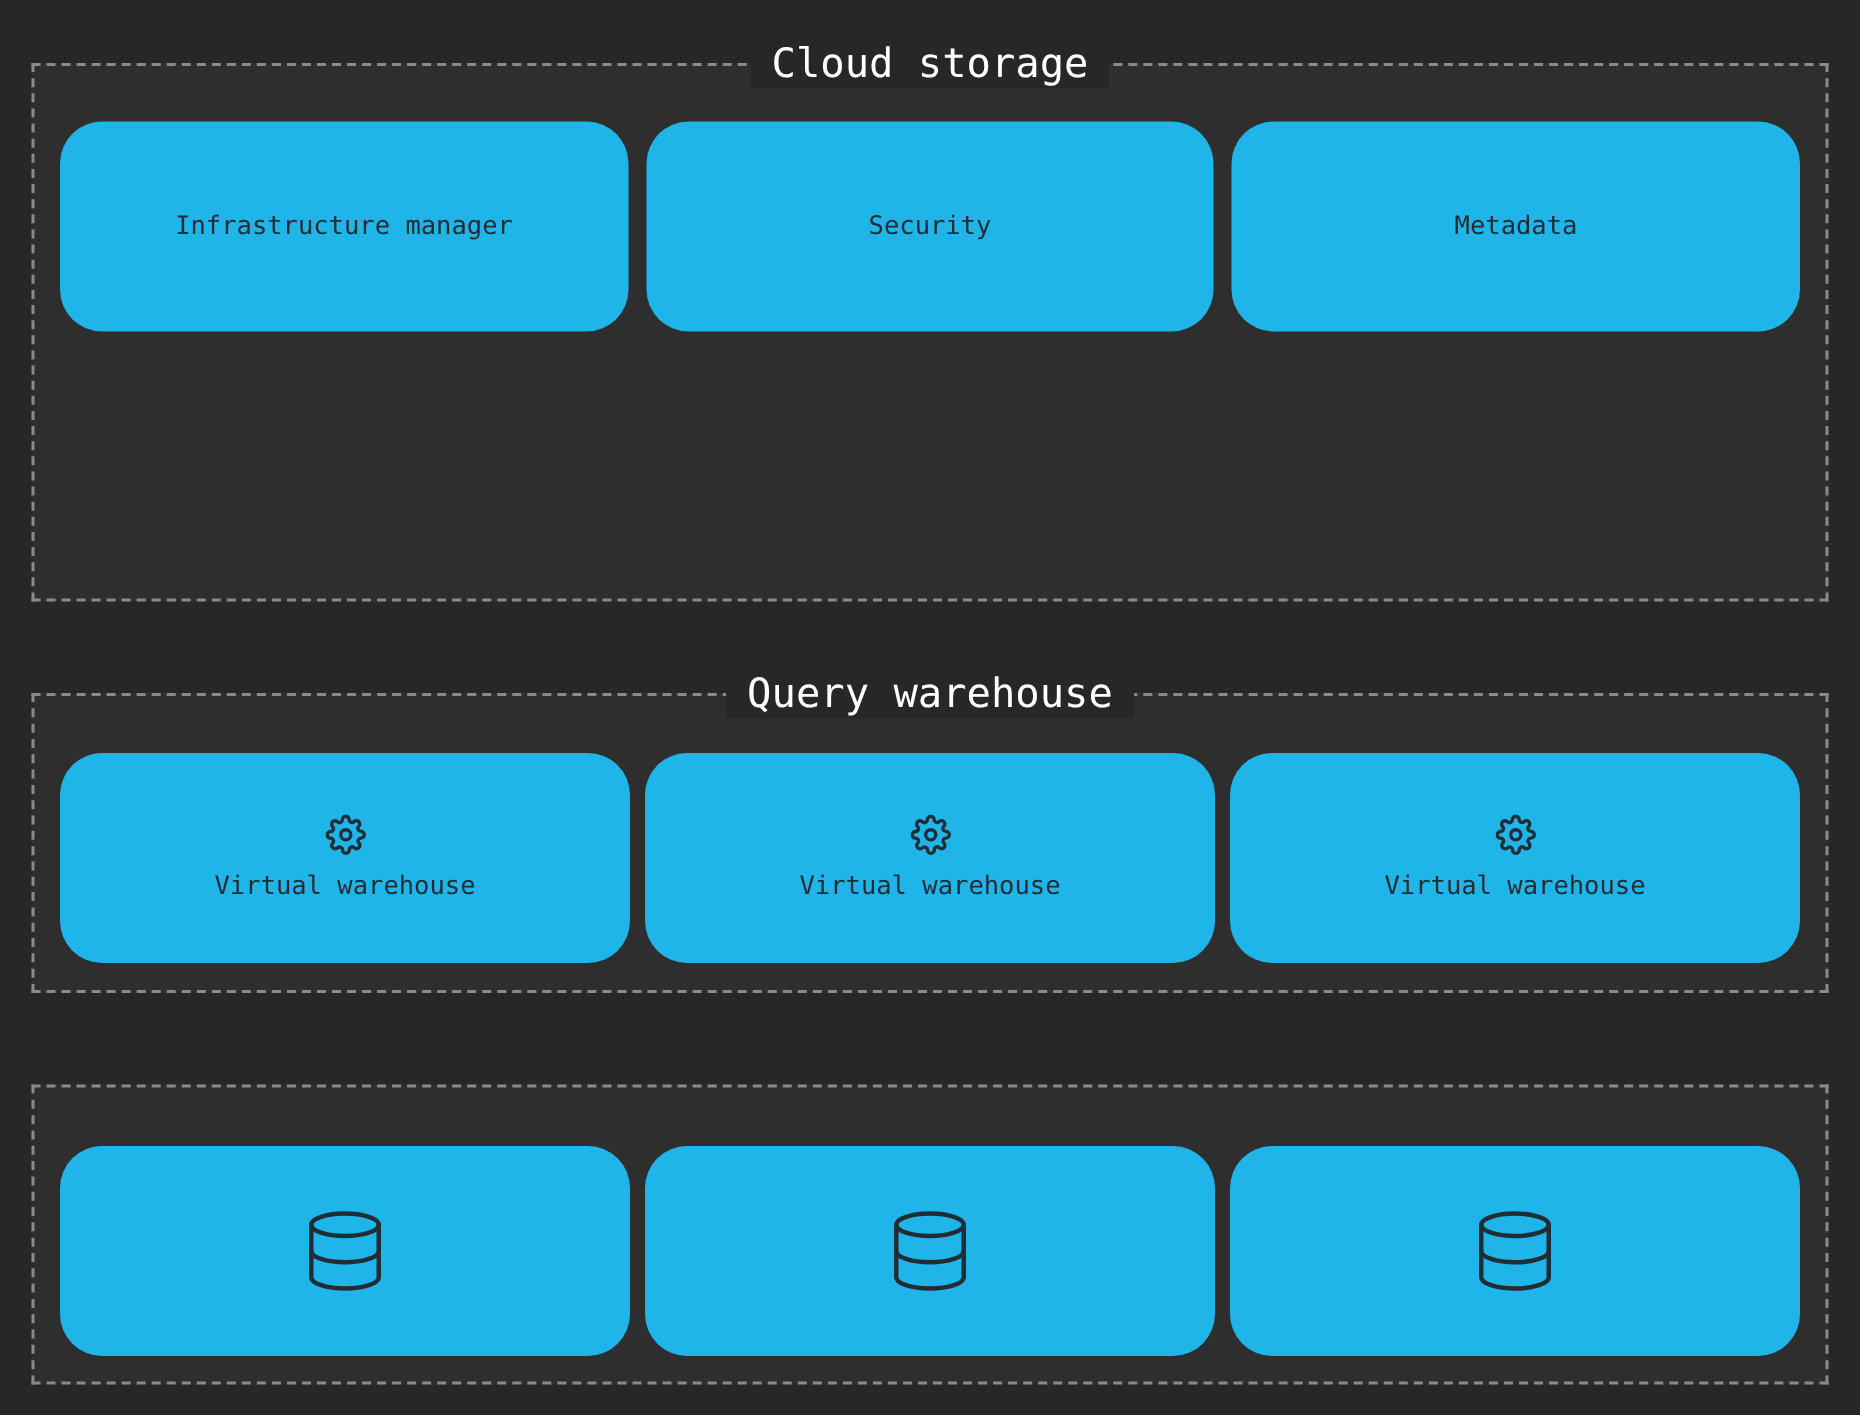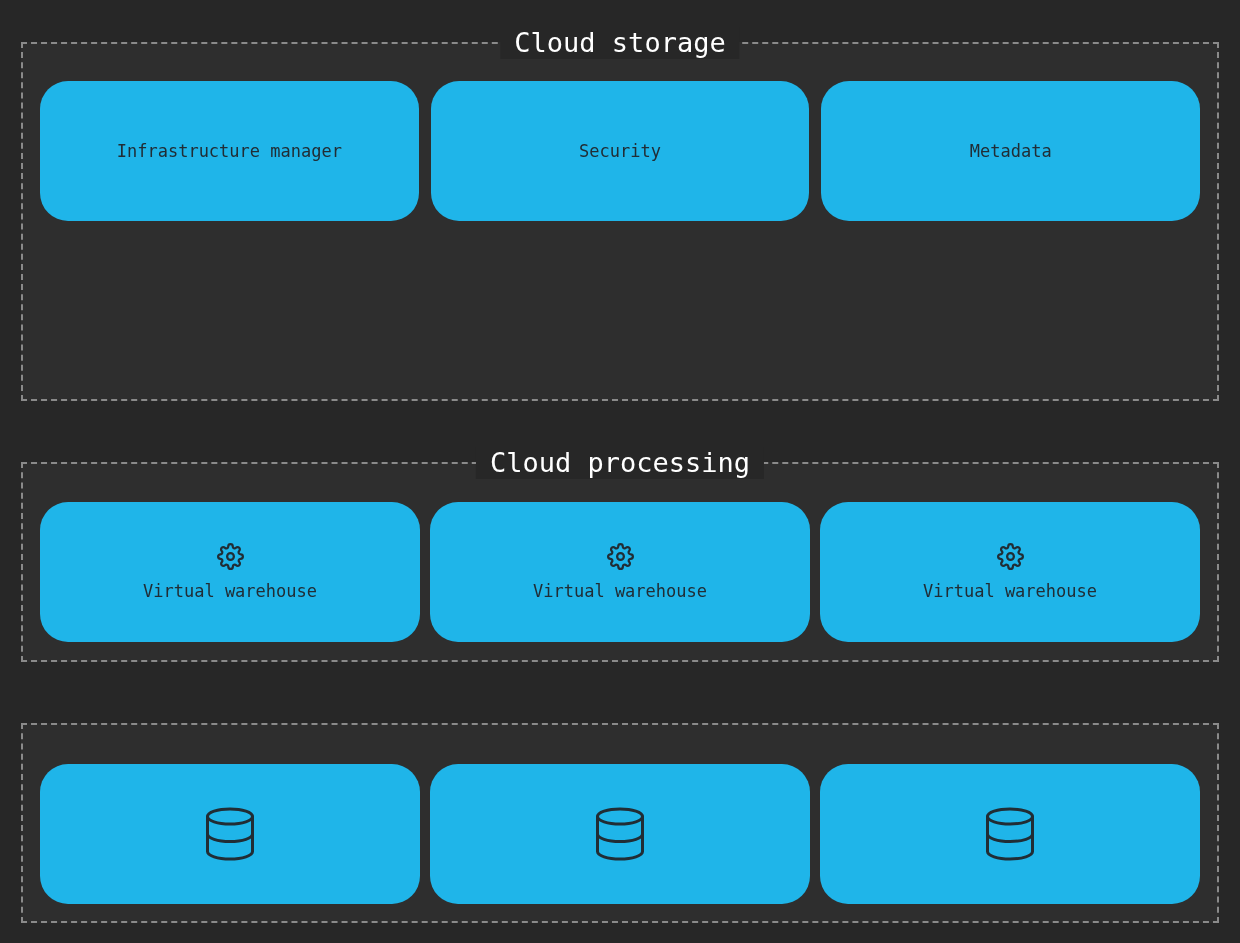--- a/index.html
+++ b/index.html
@@ -75,21 +75,21 @@
     <div class="box">
       <span>Security</span>
     </div>
     <div class="box">
       <span>Metadata</span>
     </div>
   </div>
 </div>
 
 <div class="section section-query">
-  <div class="section-title">Cloud processing</div>
+  <div class="section-title">Query warehouse</div>
 
   <div class="row row-3">
 
     <div class="box vw-box">
       <span class="icon">
         <svg width="27" height="27" viewBox="0 0 24 24" fill="none" stroke-width="2" stroke-linecap="round" stroke-linejoin="round">
           <circle cx="12" cy="12" r="3"></circle>
           <path d="M19.4 15a1.65 1.65 0 0 0 .33 1.82l.06.06a2 2 0 0 1 0 2.83 2 2 0 0 1-2.83 0l-.06-.06a1.65 1.65 0 0 0-1.82-.33 1.65 1.65 0 0 0-1 1.51V21a2 2 0 0 1-2 2 2 2 0 0 1-2-2v-.09A1.65 1.65 0 0 0 9 19.4a1.65 1.65 0 0 0-1.82.33l-.06.06a2 2 0 0 1-2.83 0 2 2 0 0 1 0-2.83l.06-.06a1.65 1.65 0 0 0 .33-1.82 1.65 1.65 0 0 0-1.51-1H3a2 2 0 0 1-2-2 2 2 0 0 1 2-2h.09A1.65 1.65 0 0 0 4.6 9a1.65 1.65 0 0 0-.33-1.82l-.06-.06a2 2 0 0 1 0-2.83 2 2 0 0 1 2.83 0l.06.06a1.65 1.65 0 0 0 1.82.33H9a1.65 1.65 0 0 0 1-1.51V3a2 2 0 0 1 2-2 2 2 0 0 1 2 2v.09a1.65 1.65 0 0 0 1 1.51 1.65 1.65 0 0 0 1.82-.33l.06-.06a2 2 0 0 1 2.83 0 2 2 0 0 1 0 2.83l-.06.06a1.65 1.65 0 0 0-.33 1.82V9a1.65 1.65 0 0 0 1.51 1H21a2 2 0 0 1 2 2 2 2 0 0 1-2 2h-.09a1.65 1.65 0 0 0-1.51 1z"></path>
         </svg>
       </span>

